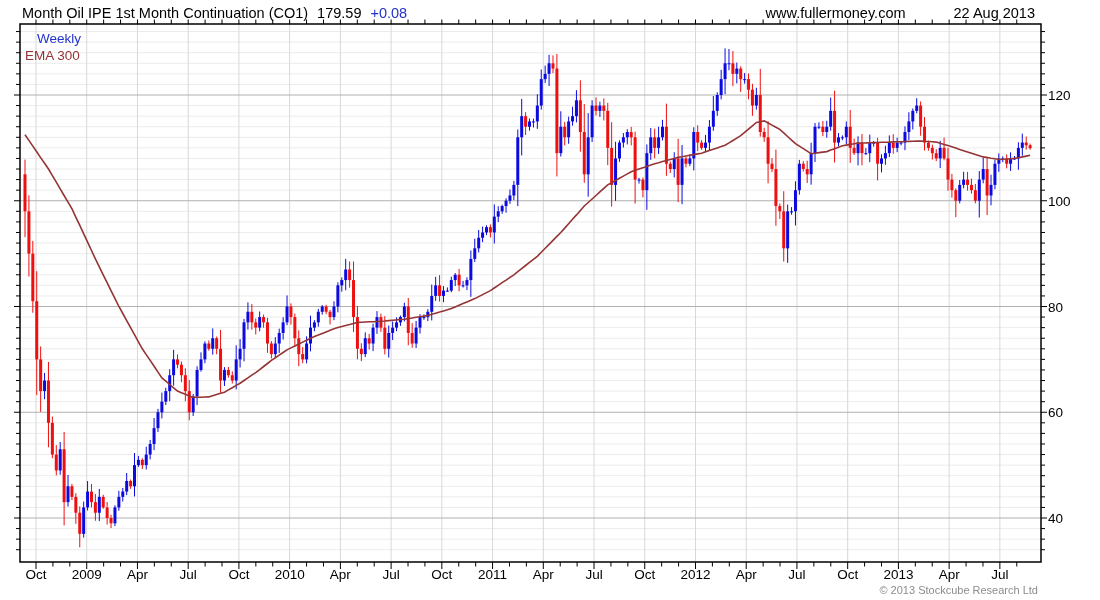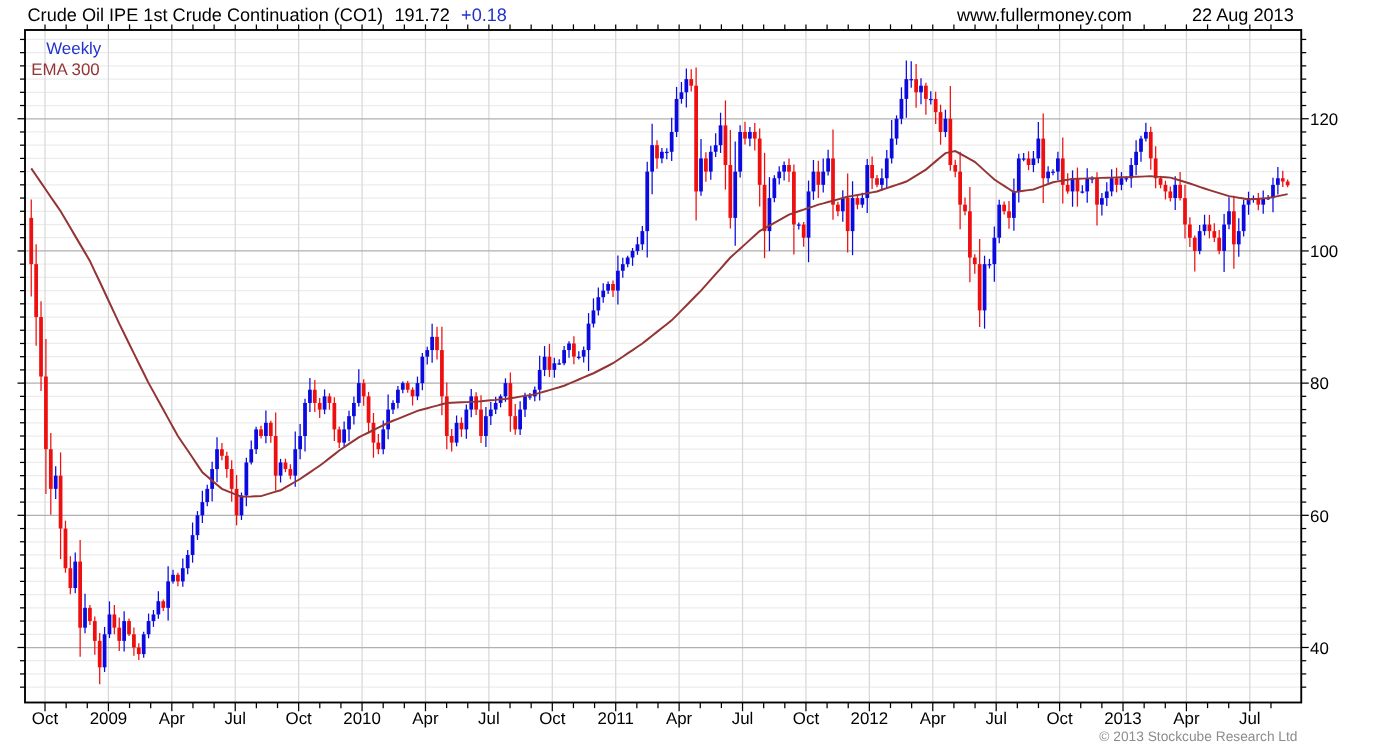--- a/index.html
+++ b/index.html
@@ -858,23 +858,23 @@
         <text x="746.22" y="579" text-anchor="middle" font-size="13.5" font-family="&quot;Liberation Sans&quot;,sans-serif" fill="#000">Apr</text>
         <text x="796.95" y="579" text-anchor="middle" font-size="13.5" font-family="&quot;Liberation Sans&quot;,sans-serif" fill="#000">Jul</text>
         <text x="847.6800000000001" y="579" text-anchor="middle" font-size="13.5" font-family="&quot;Liberation Sans&quot;,sans-serif" fill="#000">Oct</text>
         <text x="898.41" y="579" text-anchor="middle" font-size="13.5" font-family="&quot;Liberation Sans&quot;,sans-serif" fill="#000">2013</text>
         <text x="949.14" y="579" text-anchor="middle" font-size="13.5" font-family="&quot;Liberation Sans&quot;,sans-serif" fill="#000">Apr</text>
         <text x="999.87" y="579" text-anchor="middle" font-size="13.5" font-family="&quot;Liberation Sans&quot;,sans-serif" fill="#000">Jul</text>
       </g>
     </svg>
 
   <div class="hdr-title">
-    <span>Crude Oil IPE 1st Crude Continuation (CO1)</span>
-    <span>191.72</span>
-    <span style="color: rgb(34, 51, 204);">+0.18</span>
+    <span>Month Oil IPE 1st Month Continuation (CO1)</span>
+    <span>179.59</span>
+    <span style="color: rgb(34, 51, 204);">+0.08</span>
   </div>
 
   <div class="hdr-right">
     <span>www.fullermoney.com</span>
     <span>22 Aug 2013</span>
   </div>
 
   <div class="legend" style="top: 31px; color: rgb(34, 51, 204); margin-left: 12px;">Weekly</div>
   <div class="legend" style="top: 48px; color: rgb(148, 52, 52);">EMA 300</div>
 

